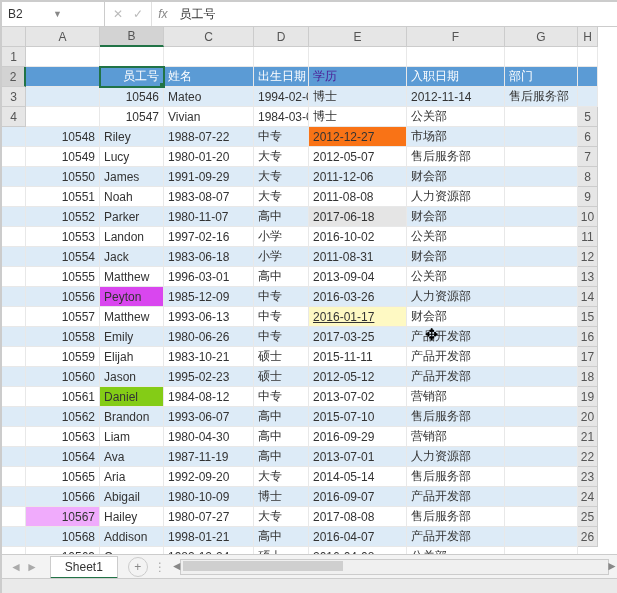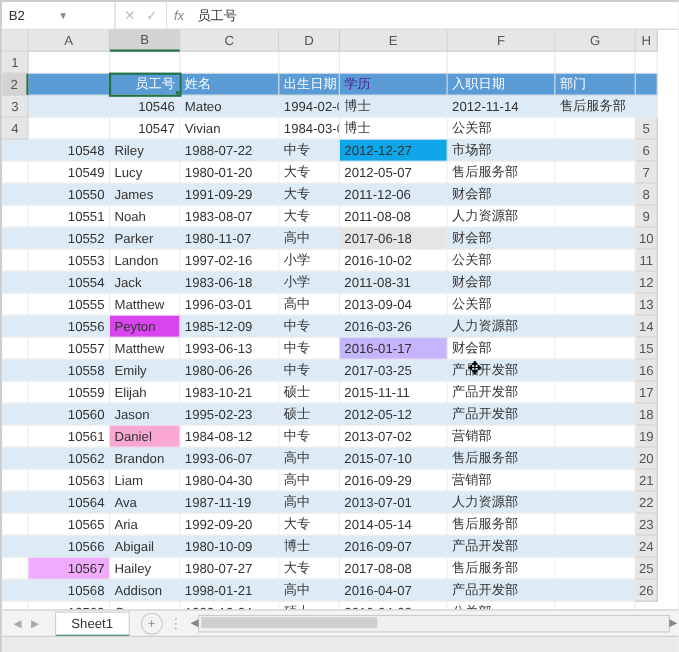--- a/index.html
+++ b/index.html
@@ -244,21 +244,21 @@
       <div class="cell" style="background: rgb(255, 255, 255);">1984-03-02</div>
       <div class="cell" style="background: rgb(255, 255, 255);">博士</div>
       <div class="cell" style="background: rgb(255, 255, 255);">公关部</div>
       <div class="cell" style="background: rgb(255, 255, 255);"></div>
       <div class="row-header">5</div>
       <div class="cell" style="background: rgb(221, 235, 247);"></div>
       <div class="cell num" style="background: rgb(221, 235, 247);">10548</div>
       <div class="cell" style="background: rgb(221, 235, 247);">Riley</div>
       <div class="cell" style="background: rgb(221, 235, 247);">1988-07-22</div>
       <div class="cell" style="background: rgb(221, 235, 247);">中专</div>
-      <div class="cell" style="background: #0ea5e9;">2012-12-27</div>
+      <div class="cell" style="background: #f97316;">2012-12-27</div>
       <div class="cell" style="background: rgb(221, 235, 247);">市场部</div>
       <div class="cell" style="background: rgb(221, 235, 247);"></div>
       <div class="row-header">6</div>
       <div class="cell" style="background: rgb(255, 255, 255);"></div>
       <div class="cell num" style="background: rgb(255, 255, 255);">10549</div>
       <div class="cell" style="background: rgb(255, 255, 255);">Lucy</div>
       <div class="cell" style="background: rgb(255, 255, 255);">1980-01-20</div>
       <div class="cell" style="background: rgb(255, 255, 255);">大专</div>
       <div class="cell" style="background: rgb(255, 255, 255);">2012-05-07</div>
       <div class="cell" style="background: rgb(255, 255, 255);">售后服务部</div>
@@ -325,21 +325,21 @@
       <div class="cell" style="background: rgb(221, 235, 247);">中专</div>
       <div class="cell" style="background: rgb(221, 235, 247);">2016-03-26</div>
       <div class="cell" style="background: rgb(221, 235, 247);">人力资源部</div>
       <div class="cell" style="background: rgb(221, 235, 247);"></div>
       <div class="row-header">14</div>
       <div class="cell" style="background: rgb(255, 255, 255);"></div>
       <div class="cell num" style="background: rgb(255, 255, 255);">10557</div>
       <div class="cell" style="background: rgb(255, 255, 255);">Matthew</div>
       <div class="cell" style="background: rgb(255, 255, 255);">1993-06-13</div>
       <div class="cell" style="background: rgb(255, 255, 255);">中专</div>
-      <div class="cell" style="background: #c4b5fd;">2016-01-17</div>
+      <div class="cell" style="background: #fef9c3; text-decoration: underline;">2016-01-17</div>
       <div class="cell" style="background: rgb(255, 255, 255);">财会部</div>
       <div class="cell" style="background: rgb(255, 255, 255);"></div>
       <div class="row-header">15</div>
       <div class="cell" style="background: rgb(221, 235, 247);"></div>
       <div class="cell num" style="background: rgb(221, 235, 247);">10558</div>
       <div class="cell" style="background: rgb(221, 235, 247);">Emily</div>
       <div class="cell" style="background: rgb(221, 235, 247);">1980-06-26</div>
       <div class="cell" style="background: rgb(221, 235, 247);">中专</div>
       <div class="cell" style="background: rgb(221, 235, 247);">2017-03-25</div>
       <div class="cell" style="background: rgb(221, 235, 247);">产品开发部</div>
@@ -358,21 +358,21 @@
       <div class="cell num" style="background: rgb(221, 235, 247);">10560</div>
       <div class="cell" style="background: rgb(221, 235, 247);">Jason</div>
       <div class="cell" style="background: rgb(221, 235, 247);">1995-02-23</div>
       <div class="cell" style="background: rgb(221, 235, 247);">硕士</div>
       <div class="cell" style="background: rgb(221, 235, 247);">2012-05-12</div>
       <div class="cell" style="background: rgb(221, 235, 247);">产品开发部</div>
       <div class="cell" style="background: rgb(221, 235, 247);"></div>
       <div class="row-header">18</div>
       <div class="cell" style="background: rgb(255, 255, 255);"></div>
       <div class="cell num" style="background: rgb(255, 255, 255);">10561</div>
-      <div class="cell" style="background: #f9a8d4;">Daniel</div>
+      <div class="cell" style="background: #84cc16;">Daniel</div>
       <div class="cell" style="background: rgb(255, 255, 255);">1984-08-12</div>
       <div class="cell" style="background: rgb(255, 255, 255);">中专</div>
       <div class="cell" style="background: rgb(255, 255, 255);">2013-07-02</div>
       <div class="cell" style="background: rgb(255, 255, 255);">营销部</div>
       <div class="cell" style="background: rgb(255, 255, 255);"></div>
       <div class="row-header">19</div>
       <div class="cell" style="background: rgb(221, 235, 247);"></div>
       <div class="cell num" style="background: rgb(221, 235, 247);">10562</div>
       <div class="cell" style="background: rgb(221, 235, 247);">Brandon</div>
       <div class="cell" style="background: rgb(221, 235, 247);">1993-06-07</div>

